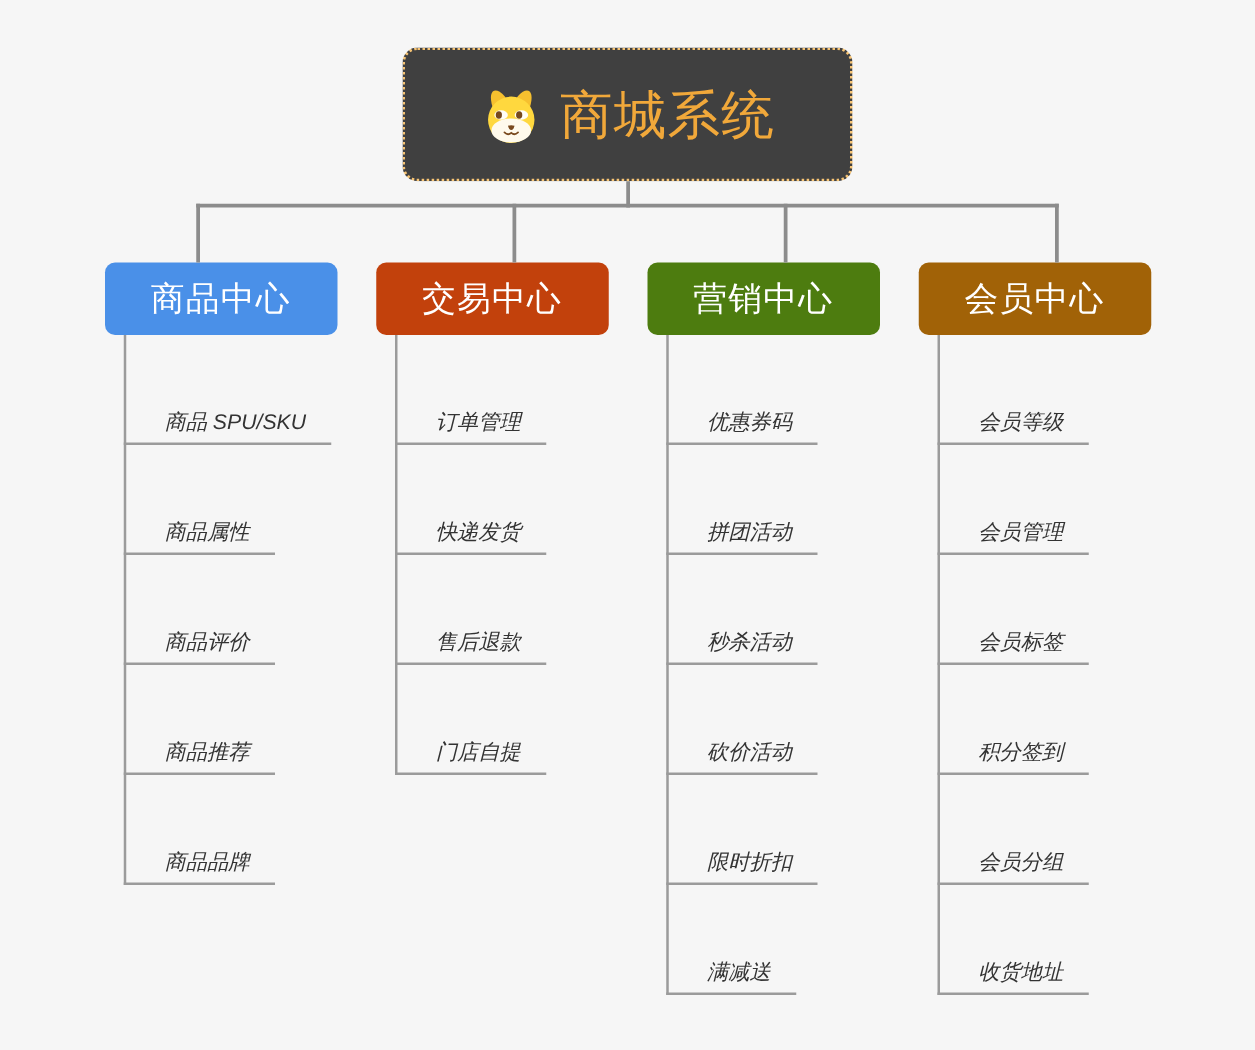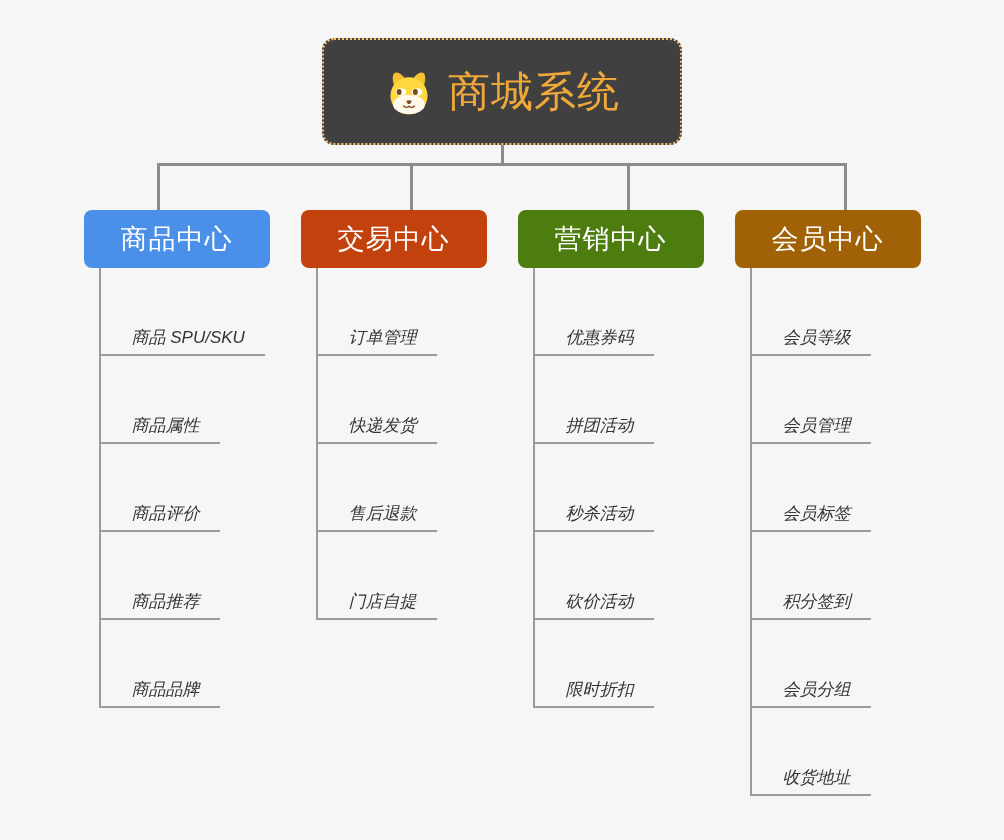--- a/index.html
+++ b/index.html
@@ -160,20 +160,23 @@
   </div>
 
   <div class="leaf-row">
     <span class="leaf">砍价活动</span>
   </div>
 
   <div class="leaf-row">
     <span class="leaf">限时折扣</span>
   </div>
 
+  <div class="leaf-row">
+    <span class="leaf">满减送</span>
+  </div>
 </div>
   </div>
 
   <div class="branch">
     <div class="branch-header" style="background: #a16207;">会员中心</div>
     <div class="branch-children">
   <div class="leaf-row">
     <span class="leaf">会员等级</span>
   </div>
 

